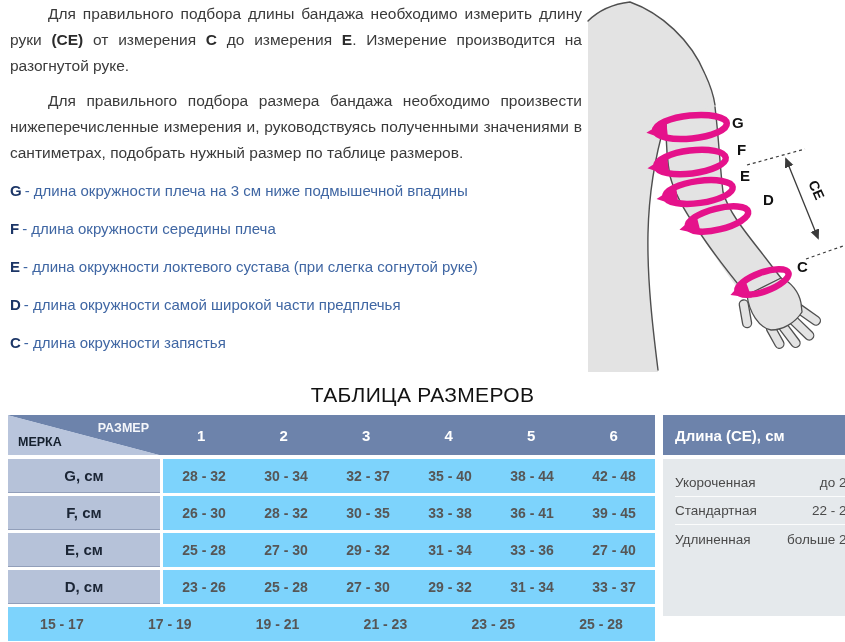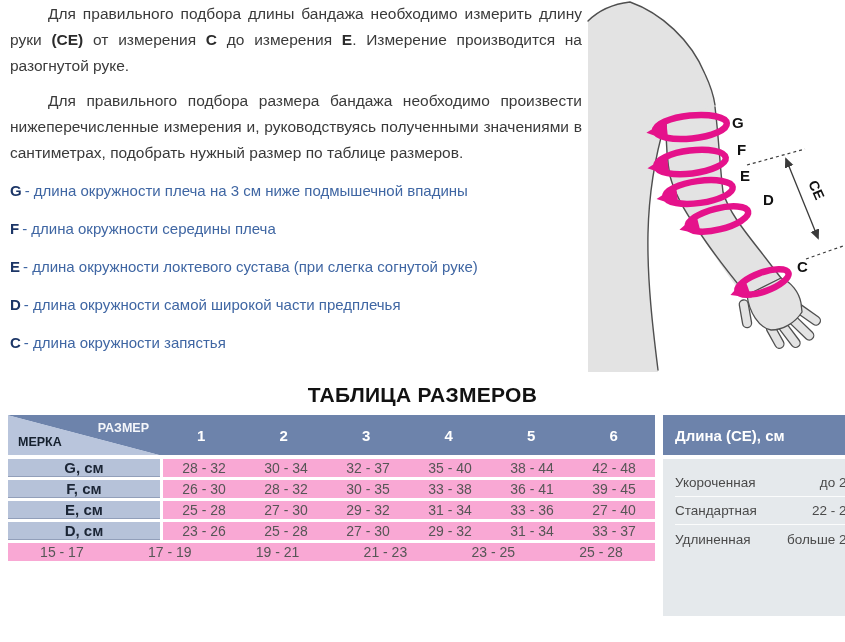--- a/index.html
+++ b/index.html
@@ -16,43 +16,43 @@
   }
   .para .b { font-weight:700; color:#2b2b2b; }
   .measure-list { margin-top:17px; }
   .measure-item { font-size:15px; line-height:15px; color:#3f66a3; margin-bottom:23px; white-space:nowrap; }
   .measure-letter { font-weight:700; color:#1c3667; margin-right:3px; }
   
   .figure { position:absolute; left:585px; top:0; width:260px; height:380px; }
   
   .table-title {
     position:absolute; top:383px; left:0; width:845px; margin:0; text-align:center;
-    font-size:21px; font-weight:700; color:#121212; letter-spacing:.3px;
+    font-size:21px; font-weight:400; color:#121212; letter-spacing:.3px;
   }
   
   .table-area { position:absolute; left:8px; top:415px; width:824px; height:201px; }
   .main-table { position:absolute; left:0; top:0; width:647px; }
   .header-row { display:flex; height:40px; }
   .corner {
     position:relative; width:152px; flex:none;
     background:linear-gradient(to top right, #b9c5dc 49.6%, #6d83ab 50.4%);
   }
   .corner-top { position:absolute; top:6px; right:11px; color:#f4f6fa; font-weight:700; font-size:12.5px; }
   .corner-bottom { position:absolute; bottom:6px; left:10px; color:#15202e; font-weight:700; font-size:12.5px; }
   .size-headers { flex:1; display:flex; background:#6d83ab; }
   .size-h { flex:1; display:flex; align-items:center; justify-content:center; color:#fff; font-weight:700; font-size:15px; }
-  .t-row { display:flex; height:18px; margin-top:3px; }
+  .t-row { display:flex; height:34px; margin-top:3px; }
   .t-row.first { margin-top:4px; }
   .t-label {
     width:152px; flex:none; margin-right:3px; background:#b6c2d9;
     display:flex; align-items:center; justify-content:center;
     font-weight:700; font-size:15px; color:#1b2535;
     border-bottom:1px solid rgba(80,95,130,.35);
   }
-  .t-values { flex:1; display:flex; background:#f9a8d4; }
+  .t-values { flex:1; display:flex; background:#7dd3fc;font-weight:bold; }
   .t-cell { flex:1; display:flex; align-items:center; justify-content:center; font-size:14px; color:#565656; }
   
   .length-panel { position:absolute; left:655px; top:0; width:203px; }
   .panel-header {
     height:40px; background:#6d83ab; color:#fff; font-weight:700; font-size:15px;
     display:flex; align-items:center; padding-left:12px;
   }
   .panel-body { margin-top:4px; height:157px; background:#e5e9ec; padding:10px 12px 0 12px; }
   .panel-row {
     display:flex; justify-content:space-between; align-items:center; height:28px;

